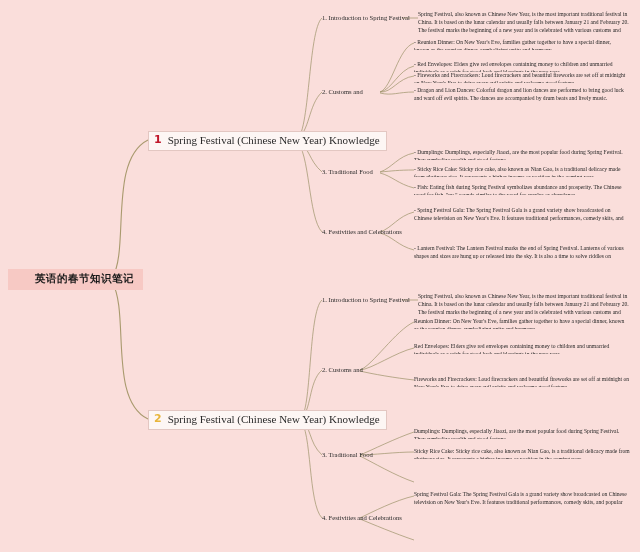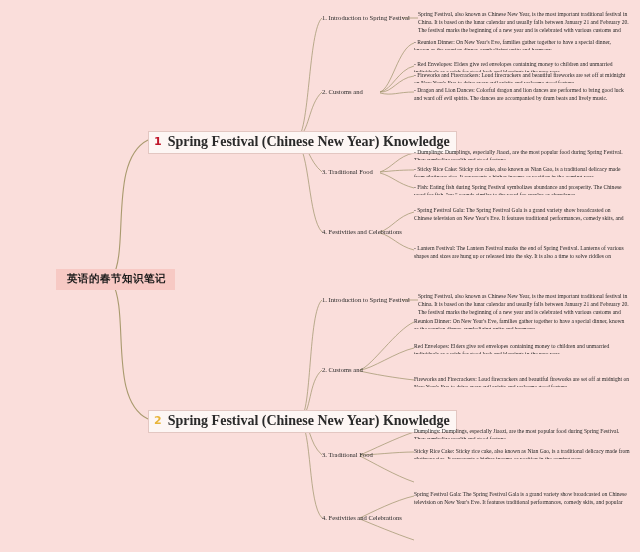--- a/index.html
+++ b/index.html
@@ -16,24 +16,23 @@
   
   .root-node{
     position:absolute;
     left:8px;top:269px;
     background:#f7c9c4;
     color:#1a1a1a;
     font-family:"DejaVu Sans", sans-serif;
     font-size:10.5px;
     font-weight:bold;
     letter-spacing:.5px;
-    padding:4px 9px 5px 11px;
+    padding:4px 9px 5px 27px;
     white-space:nowrap;
     line-height:1.1;
-    margin-left:48px;
   }
 
   
   .branch-node{
     position:absolute;
     background:#fdf6f4;
     border:1px solid #e3c7c2;
     padding:2px 6px 3px 4px;
     white-space:nowrap;
     display:flex;
@@ -43,24 +42,23 @@
   }
   .branch-num{
     font-family:"DejaVu Sans", sans-serif;
     font-weight:bold;
     font-size:11px;
     padding:0 2px 0 1px;
   }
   .branch-num.n1{color:#c0172b;}
   .branch-num.n2{color:#e8b53a;}
   .branch-label{
-    font-size:14px;
+    font-size:11px;
     color:#2a2a2a;
     font-family:"Liberation Serif", serif;
-    font-weight:bold;
   }
 
   
   .sub-node{
     position:absolute;
     font-size:6.6px;
     color:#2a2a2a;
     white-space:nowrap;
     line-height:1.1;
     font-family:"Liberation Serif", serif;

